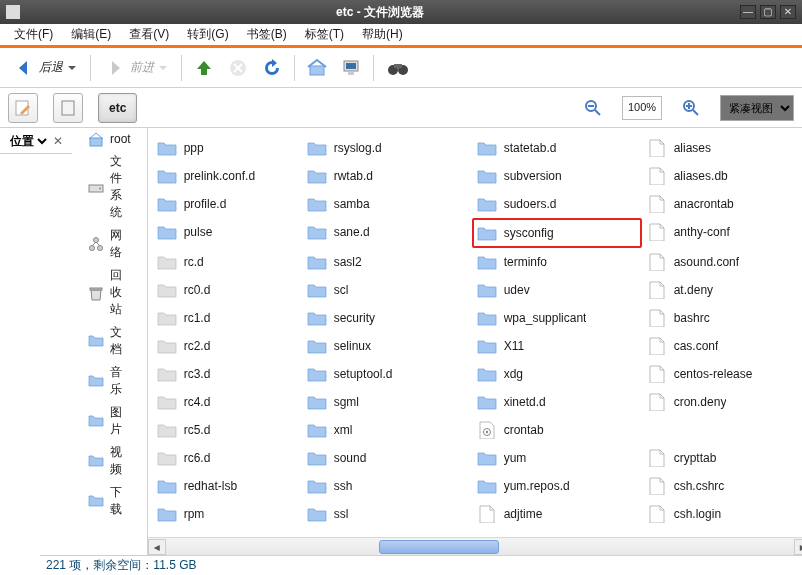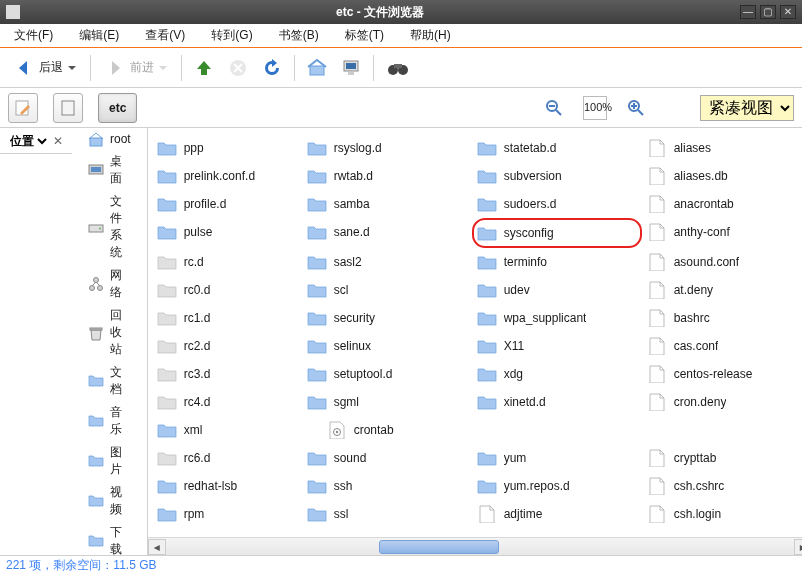--- a/index.html
+++ b/index.html
@@ -5,66 +5,66 @@
 * { margin: 0; padding: 0; box-sizing: border-box; font-family: "WenQuanYi Micro Hei", "Microsoft YaHei", sans-serif; }
 body { background: #fff; font-size: 12px; color: #1a1a1a; width: 802px; height: 575px; overflow: hidden; position: relative; }
 
 
 .titlebar { height: 24px; background: linear-gradient(#5c5c5c,#3e3e3e); display: flex; align-items: center; color: #fff; padding: 0 6px; font-size: 12px; }
 .titlebar .title { flex: 1; text-align: center; font-weight: bold; }
 .titlebar .win-btn { width: 16px; height: 14px; margin-left: 4px; display: flex; align-items: center; justify-content: center; background: #4a4a4a; border: 1px solid #2a2a2a; color: #ddd; font-size: 10px; line-height: 1; }
 .titlebar .app-ico { width: 14px; height: 14px; background: #ddd; margin-right: 4px; display:inline-block; }
 
 
-.menubar { height: 24px; display: flex; align-items: center; padding: 0 6px; border-bottom: 1px solid #f97316; gap: 10px; }
+.menubar { height: 24px; display: flex; align-items: center; padding: 0 6px; border-bottom: 3px solid #f97316; gap: 2px; }
 .menubar .menu-item { padding: 2px 8px; cursor: default; }
 
 
-.toolbar { height: 40px; display: flex; align-items: center; padding: 0 6px; border-bottom: 1px solid #d0d0d0; gap: 2px; }
+.toolbar { height: 40px; display: flex; align-items: center; padding: 0 6px; border-bottom: 1px solid #d0d0d0; gap: 2px; font-style: italic; }
 .tbtn { display: flex; align-items: center; gap: 4px; padding: 4px 6px; border: 1px solid transparent; border-radius: 3px; }
 .tbtn.icon-only { padding: 4px; }
 .tbtn svg { display:block; }
 .tsep { width: 1px; height: 26px; background: #d0d0d0; margin: 0 4px; }
 
 
 .locrow { height: 40px; display:flex; align-items:center; padding: 4px 8px; border-bottom: 1px solid #d0d0d0; gap: 15px; }
 .locrow .edit-btn, .locrow .doc-btn { width:30px; height:30px; border:1px solid #b0b0b0; border-radius:3px; background: linear-gradient(#fdfdfd,#ececec); display:flex; align-items:center; justify-content:center; }
 .locrow .crumb { height:30px; padding: 0 10px; border:1px solid #999; border-radius:3px; background: linear-gradient(#f5f5f5,#dcdcdc); display:flex; align-items:center; font-weight: bold; box-shadow: inset 0 0 4px rgba(0,0,0,.1);}
 .locrow .spacer { flex:1; }
 .locrow .zoom-btn { width:28px; height:28px; display:flex; align-items:center; justify-content:center; }
-.locrow .zoom-val { width:24px; height:24px; border:1px solid #bbb; background:#fff; text-align:center; padding-top:4px; font-size:11px;}
-.locrow select { height:26px; border:1px solid #aaa; background:#fef9c3; font-size:16px; padding: 0 4px; margin-left: 35px; }
+.locrow .zoom-val { width:40px; height:24px; border:1px solid #bbb; background:#fff; text-align:center; padding-top:4px; font-size:11px;}
+.locrow select { height:26px; border:1px solid #aaa; background:#737373; font-size:11px; padding: 0 4px; }
 
 
 .main { display:flex; height: calc(575px - 24px - 24px - 40px - 40px - 20px); }
 .sidebar { width: 160px; border-right: 1px solid #d0d0d0; display:flex; }
 .sidebar-header { height:26px; display:flex; align-items:center; padding: 0 6px; border-bottom: 1px solid #d0d0d0; }
 .sidebar-header select { flex:1; border:none; background:transparent; font-size:12px; font-weight:bold; }
 .sidebar-header .close-x { width:16px; height:16px; display:flex;align-items:center;justify-content:center; color:#666; }
 .places { overflow:auto; }
 .place { display:flex; align-items:center; gap:6px; padding: 3px 16px; }
 .place .ico { width:16px; height:16px; display:flex; align-items:center; justify-content:center; }
 .place .ico svg { display:block; }
 
 .content-wrap { flex:1; display:flex; flex-direction:column; }
 .filegrid { flex:1; overflow:hidden; padding: 6px 0 0 4px; }
 .row { display:flex; }
 .cell { width: 170px; display:flex; align-items:center; gap:6px; padding: 3px 4px; height: 28px; }
 .cell.narrow { width: 150px; }
 .cell .fico { width:22px; height:20px; display:flex; align-items:center; justify-content:center; flex-shrink:0; }
 .cell .name { white-space:nowrap; overflow:hidden; text-overflow: clip; }
-.cell.highlighted { border: 2px solid #e8221e; border-radius:13px; padding: 13px 2px; }
+.cell.highlighted { border: 2px solid #e8221e; border-radius:2px; padding: 13px 2px; }
 
 .hscroll { height: 18px; border-top:1px solid #d8d8d8; background: linear-gradient(#f4f4f4,#e8e8e8); display:flex; align-items:center; }
 .hscroll .arrow { width:18px; height:16px; display:flex;align-items:center;justify-content:center; color:#555; border:1px solid #ccc; background:#f0f0f0;}
 .hscroll .track { flex:1; position:relative; height:16px; }
 .hscroll .thumb { position:absolute; left:34%; top:1px; height:14px; width:120px; background: linear-gradient(#b8cfef,#8db3e8); border:1px solid #7aa0d8; border-radius:3px; }
 
 
-.statusbar { height:20px; border-top:1px solid #d0d0d0; display:flex; align-items:center; padding: 0 6px; color:#3b82f6; }
+.statusbar { height:20px; border-top:1px solid #d0d0d0; display:flex; align-items:center; padding: 0 6px; color:#0c4a6e;margin-left:40px; }
 
 
 .svg-folder { fill:#a6c8f0; stroke:#6a9edb; stroke-width:.7; }
 .svg-folder-faded { fill:#e0e0e0; stroke:#bbb; stroke-width:.7; }
 .svg-file { fill:#fff; stroke:#aaa; stroke-width:.8; }
 
 </style>
 </head>
 <body>
 
@@ -195,28 +195,20 @@
           <span class="ico">
             <svg width="16" height="16" viewBox="0 0 16 16">
               <use href="#ico-home"></use>
             </svg>
           </span>
           <span>root</span>
         </div>
         <div class="place">
           <span class="ico">
             <svg width="16" height="16" viewBox="0 0 16 16">
-              <use href="#ico-desktop"></use>
-            </svg>
-          </span>
-          <span>桌面</span>
-        </div>
-        <div class="place">
-          <span class="ico">
-            <svg width="16" height="16" viewBox="0 0 16 16">
               <use href="#ico-drive"></use>
             </svg>
           </span>
           <span>文件系统</span>
         </div>
         <div class="place">
           <span class="ico">
             <svg width="16" height="16" viewBox="0 0 16 16">
               <use href="#ico-network"></use>
             </svg>
@@ -609,20 +601,28 @@
           <div class="cell">
             <span class="fico">
               <svg width="20" height="18" viewBox="0 0 20 18">
                 <use href="#ico-file"></use>
               </svg>
             </span>
             <span class="name">cron.deny</span>
           </div>
         </div>
         <div class="row">
+          <div class="cell narrow">
+            <span class="fico">
+              <svg width="20" height="18" viewBox="0 0 20 18">
+                <use href="#ico-folder-faded"></use>
+              </svg>
+            </span>
+            <span class="name">rc5.d</span>
+          </div>
           <div class="cell">
             <span class="fico">
               <svg width="20" height="18" viewBox="0 0 20 18">
                 <use href="#ico-folder"></use>
               </svg>
             </span>
             <span class="name">xml</span>
           </div>
           <div class="cell">
             <span class="fico">

